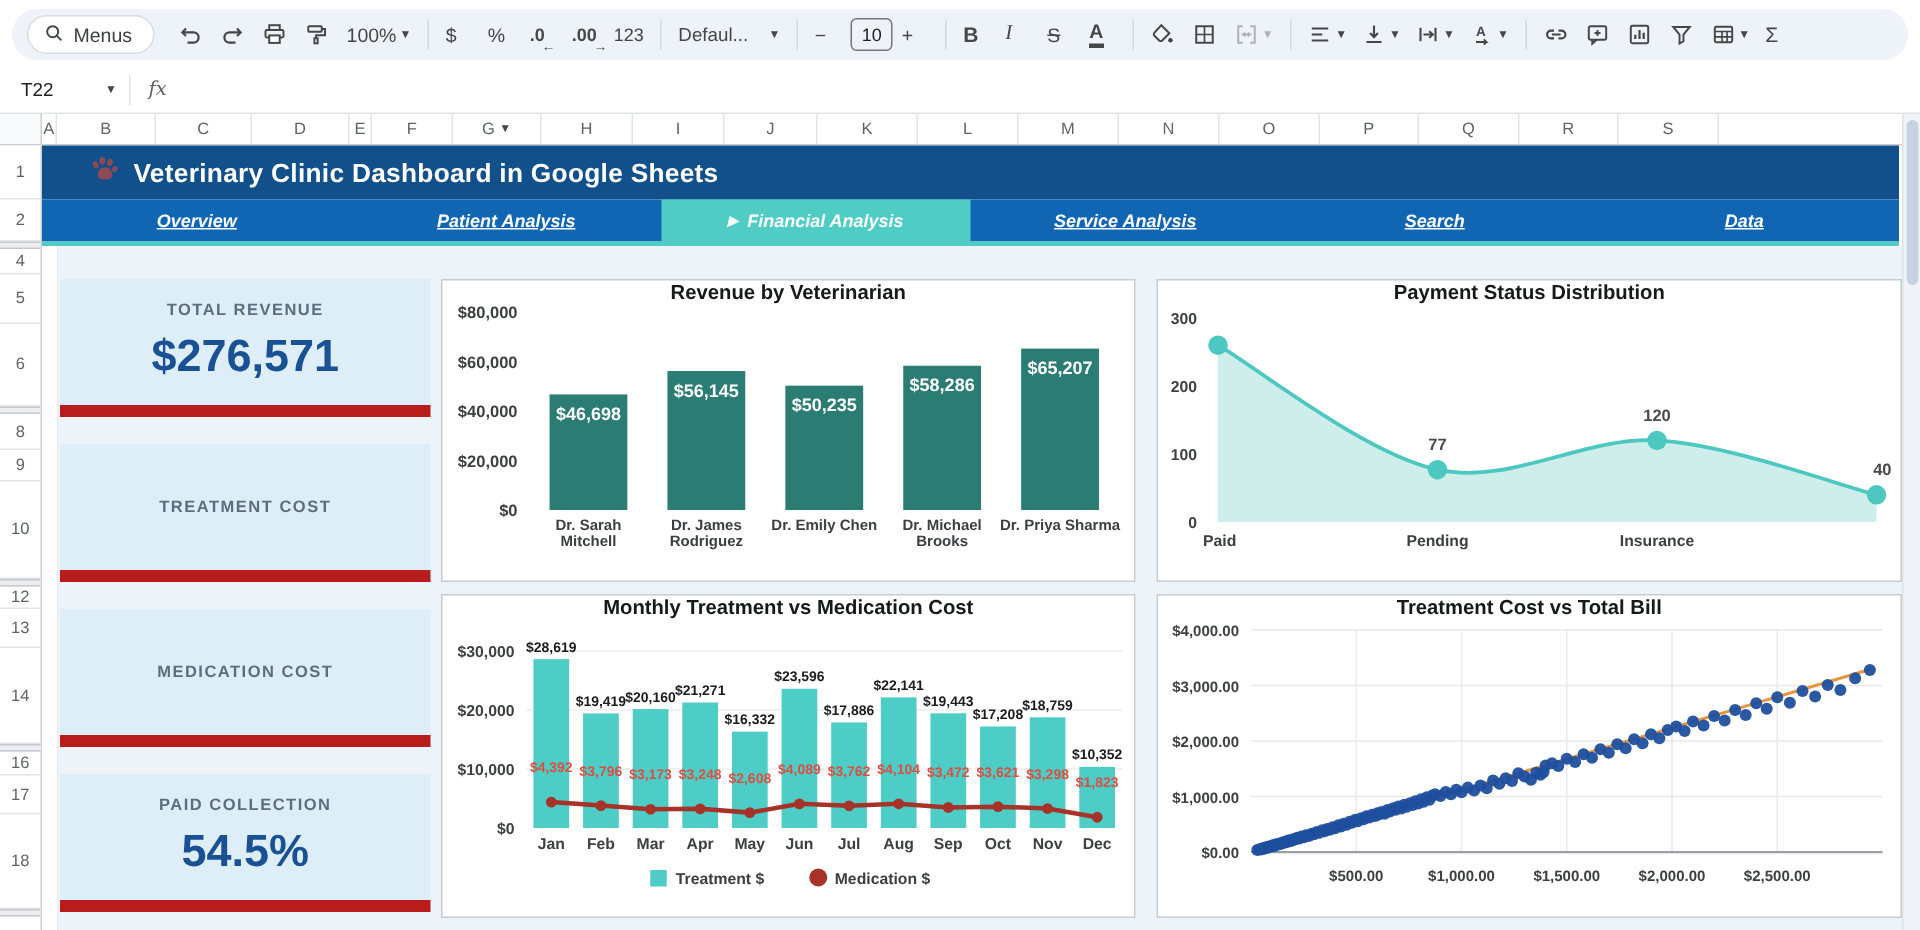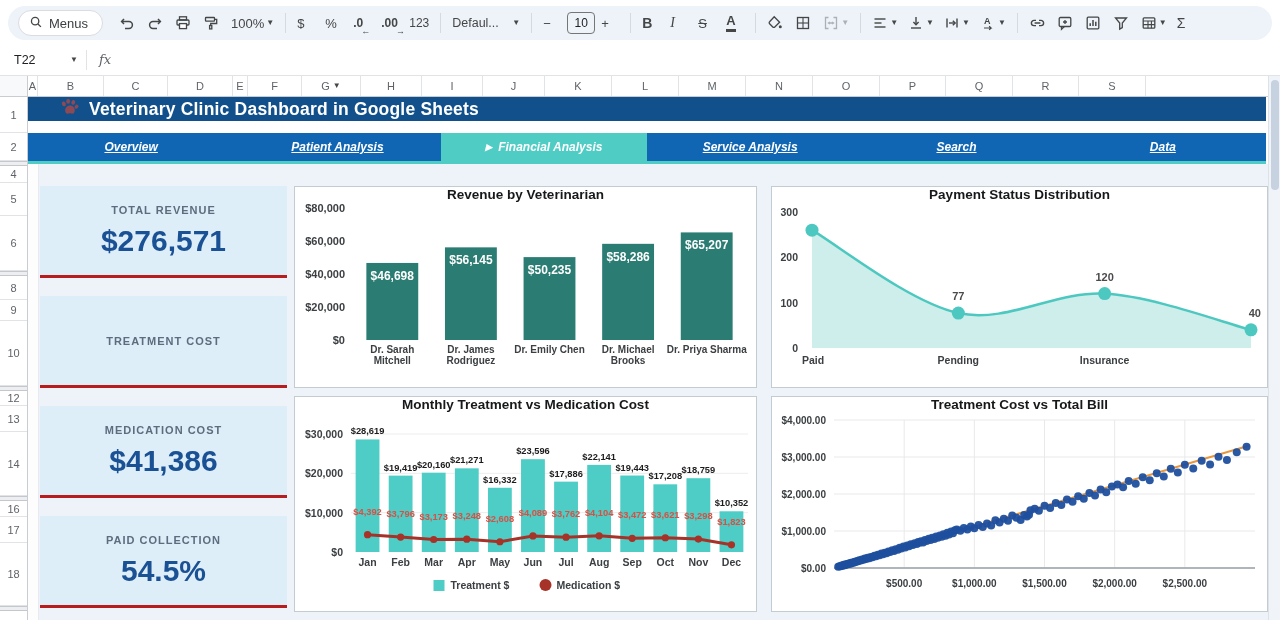--- a/index.html
+++ b/index.html
@@ -46,39 +46,39 @@
   .col-filler { flex:1; }
 
   
   #row-headers { position:absolute; left:0; top:97px; width:28px; height:523px; background:#fff;
     border-right:1px solid #c9cdd2; }
   .row-h { width:100%; display:flex; align-items:center; justify-content:center; color:#5f6368;
     font-size:11px; border-bottom:1px solid #e1e3e6; }
   .row-hidden { background:#eceef1; border-top:1px solid #c4c7cb; border-bottom:1px solid #c4c7cb; }
 
   
-  #banner { position:absolute; left:28px; top:97px; width:1238px; height:24px; background:#12508b;
+  #banner { position:absolute; left:28px; top:97px; width:1238px; height:36px; background:#12508b;
     display:flex; align-items:center; padding-left:32px; gap:10px; }
   #banner .title { color:#fff; font-weight:bold; font-size:17.5px; letter-spacing:.2px; }
 
   #tabsbar { position:absolute; left:28px; top:133px; width:1238px; height:28px; background:#1166b3; display:flex;font-style:italic; }
   .navtab { flex:1; display:flex; align-items:center; justify-content:center; color:#fff; font-size:12px;
     font-weight:bold; cursor:pointer; }
   .navtab .lbl { text-decoration:underline; }
   .navtab.active { background:#4fccc4; }
   .navtab.active .lbl { text-decoration:none; }
   .navtab .arrow { font-size:9px; margin-right:6px; }
   #tab-underline { position:absolute; left:28px; top:161px; width:1238px; height:3px; background:#4fccc4; }
 
   #dashboard { position:absolute; left:28px; top:164px; width:1240px; height:456px; background:#edf3f8; }
   #colA-strip { position:absolute; left:0px; top:0px; width:11px; height:456px; background:#fdfdfe;
     border-right:1px solid #e7ebef; }
 
   .kpi-card { position:absolute; left:12px; width:247px; height:92px; background:#ddeef8;
-    border-bottom:3px solid #b91c1c; display:flex; flex-direction:column; align-items:center; justify-content:center; gap:8px; }
+    border-bottom:8px solid #b91c1c; display:flex; flex-direction:column; align-items:center; justify-content:center; gap:8px; }
   .kpi-label { color:#5d6d7e; font-size:11px; font-weight:bold; letter-spacing:1px; }
   .kpi-value { color:#1a5094; font-size:30px; font-weight:bold; }
 
   .chart-card { position:absolute; background:#fff; border:1px solid #c3cbd3; }
   .chart-title { text-align:center; font-weight:bold; font-size:13.5px; color:#17181a; }
 
   
   #v-scroll { position:absolute; right:0; top:76px; width:12px; height:544px; background:#f0f4f9;
     border-left:1px solid #dde2e8; }
   #v-thumb { position:absolute; left:2px; top:4px; width:8px; height:110px; background:#c6d2e0; border-radius:4px; }
@@ -400,21 +400,20 @@
 
     <div class="kpi-card" style="top:22px;">
       <div class="kpi-label">TOTAL REVENUE</div>
       <div class="kpi-value">$276,571</div>
     </div>
     <div class="kpi-card" style="top:132px;">
       <div class="kpi-label">TREATMENT COST</div>
     </div>
     <div class="kpi-card" style="top:242px;">
       <div class="kpi-label">MEDICATION COST</div>
-      <div class="kpi-value">$41,386</div>
     </div>
     <div class="kpi-card" style="top:352px;">
       <div class="kpi-label">PAID COLLECTION</div>
       <div class="kpi-value">54.5%</div>
     </div>
 
     <div class="chart-card" style="left:266px; top:22px; width:463px; height:202px;">
       <div class="chart-title">Revenue by Veterinarian</div>
       <div class="chart-body" id="chart0" style="width:461px;height:170px;"><svg width="461" height="170">
             <text x="50" y="142" text-anchor="end" font-size="11" font-weight="bold" fill="#3c4043" font-family="&quot;Liberation Sans&quot;, sans-serif">$0</text>

